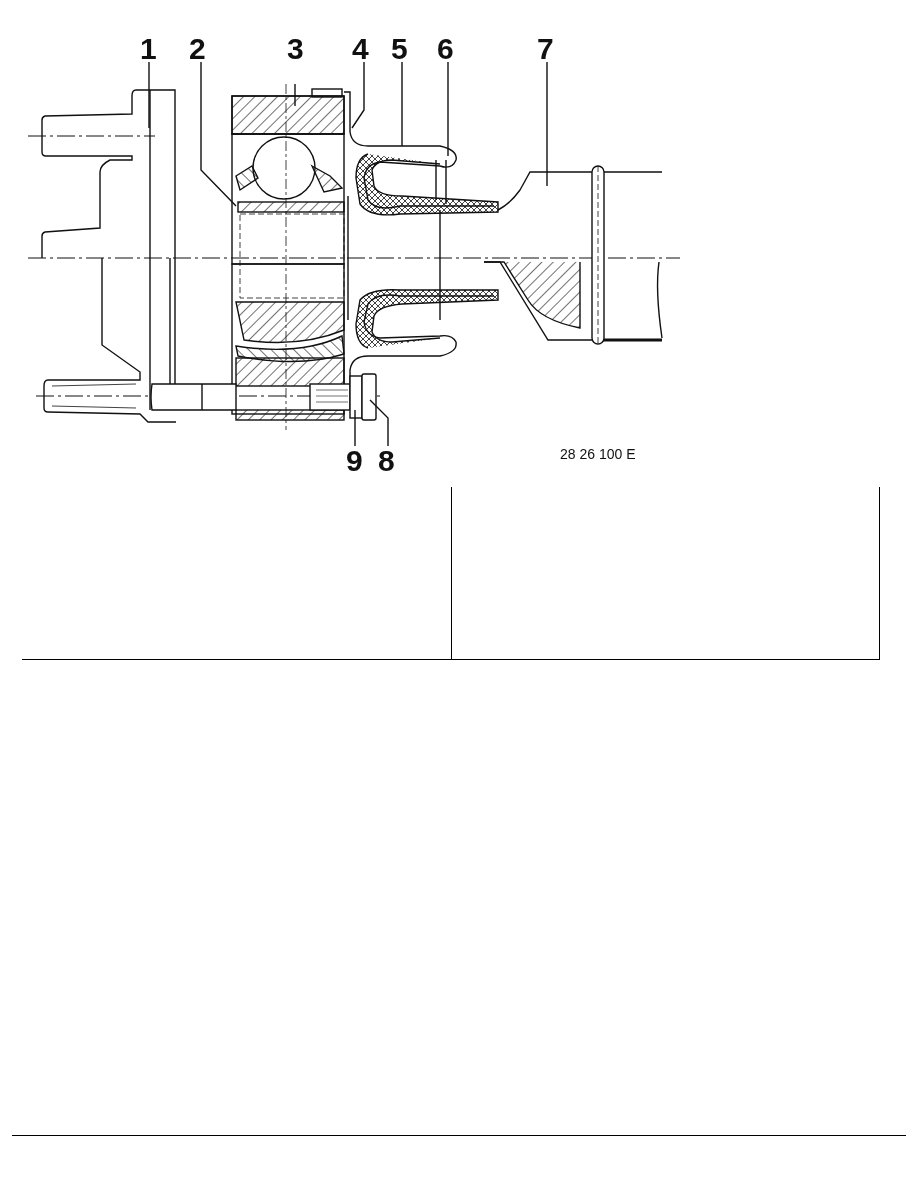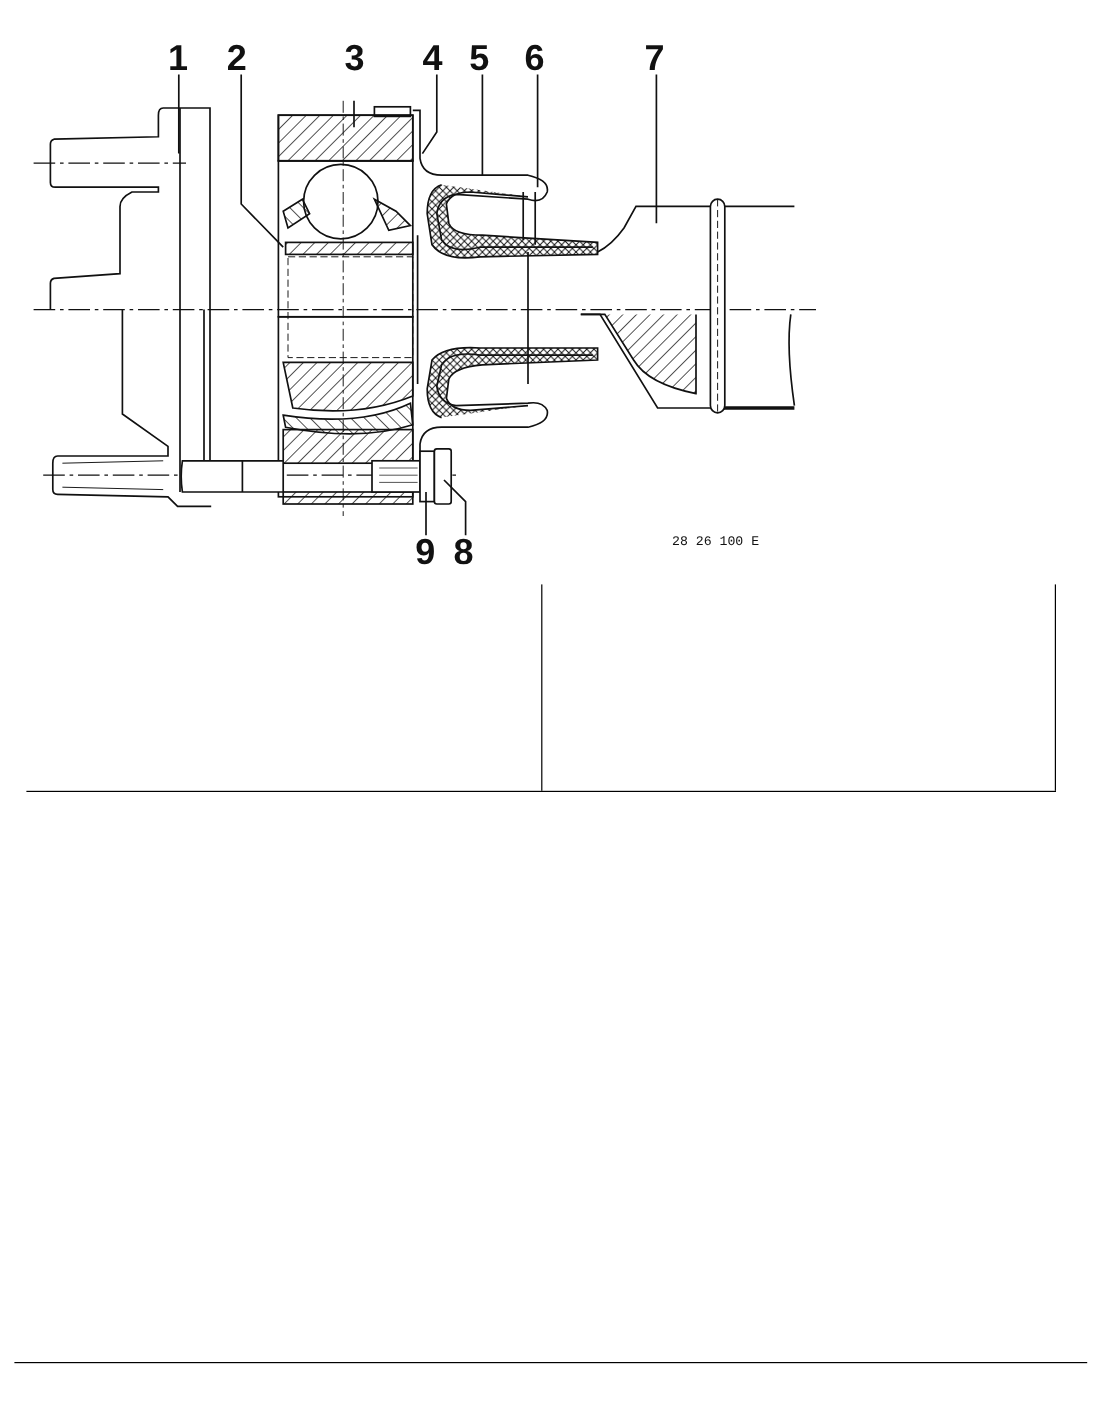--- a/index.html
+++ b/index.html
@@ -1,20 +1,20 @@
 <!DOCTYPE html>
 <html><head>
 <meta charset="utf-8">
 <style>
   html, body { margin: 0; padding: 0; background: #ffffff; }
   body { width: 918px; height: 1188px; position: relative; overflow: hidden; font-family: "Liberation Sans", sans-serif; }
   .figure { position: absolute; left: 22px; top: 22px; width: 666px; height: 460px; background: #fff; }
   .figure svg { position: absolute; left: 0; top: 0; }
   .callout { position: absolute; font-family: "Liberation Sans", sans-serif; font-weight: bold; font-size: 30px; color: #111; line-height: 1; }
-  .figcode { position: absolute; left: 560px; top: 446px; font-size: 11px; color: #111; font-family: Liberation Mono, monospace; }
+  .figcode { position: absolute; left: 560px; top: 446px; font-size: 14px; color: #111; }
   .table { position: absolute; left: 22px; top: 487px; width: 858px; height: 173px; }
   .table .mid { position: absolute; left: 429px; top: 0; width: 1px; height: 172px; background: #000; }
   .table .right { position: absolute; left: 857px; top: 0; width: 1px; height: 172px; background: #000; }
   .table .bottom { position: absolute; left: 0; top: 172px; width: 858px; height: 1px; background: #000; }
   .cell { position: absolute; top: 4px; font-size: 12px; color: #111; }
   .footer-rule { position: absolute; left: 12px; top: 1135px; width: 894px; height: 1px; background: #000; }
 </style>
 </head>
 <body>
 

